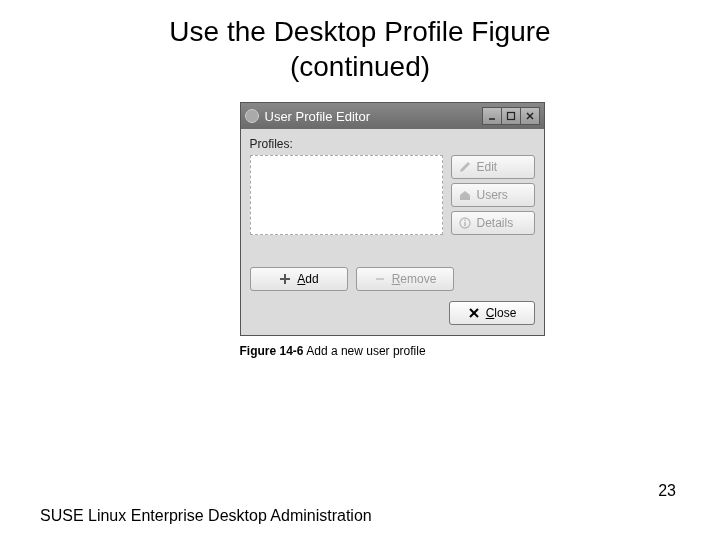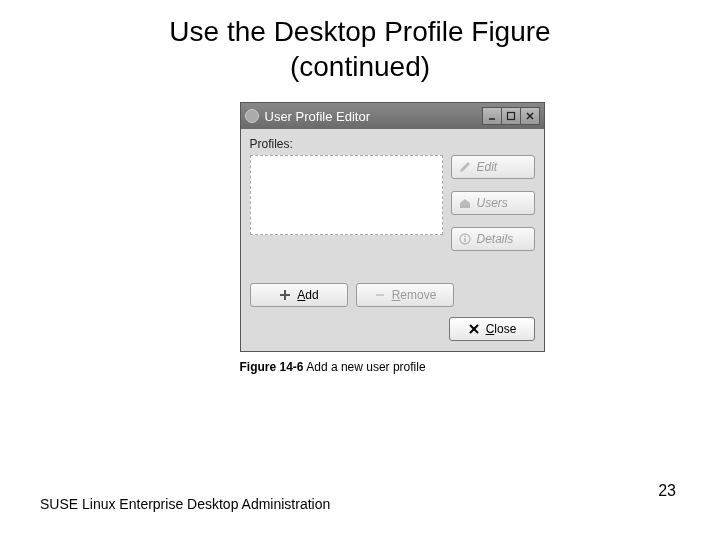--- a/index.html
+++ b/index.html
@@ -79,22 +79,21 @@
   .profile-list {
     flex: 1;
     height: 80px;
     border: 1px dashed #aaa;
     background: #fff;
   }
   .sidebtns {
     width: 84px;
     display: flex;
     flex-direction: column;
-    gap: 12px;
-    font-style: italic;
+    gap: 4px;
   }
   .gbtn {
     height: 24px;
     border: 1px solid #999;
     border-radius: 3px;
     background: linear-gradient(#fafafa, #e4e4e4);
     display: flex;
     align-items: center;
     padding: 0 6px;
     font-size: 12px;
@@ -136,22 +135,22 @@
   }
   .underline { text-decoration: underline; }
   .caption {
     font-size: 12px;
     margin-top: 8px;
   }
   .caption b { font-weight: bold; }
   .footer-left {
     position: absolute;
     left: 40px;
-    bottom: 28px;
-    font-size: 14px;
+    bottom: 15px;
+    font-size: 16px;
   }
   .footer-right {
     position: absolute;
     right: 44px;
     bottom: 40px;
     font-size: 16px;
   }
 </style>
 </head>
 <body>

